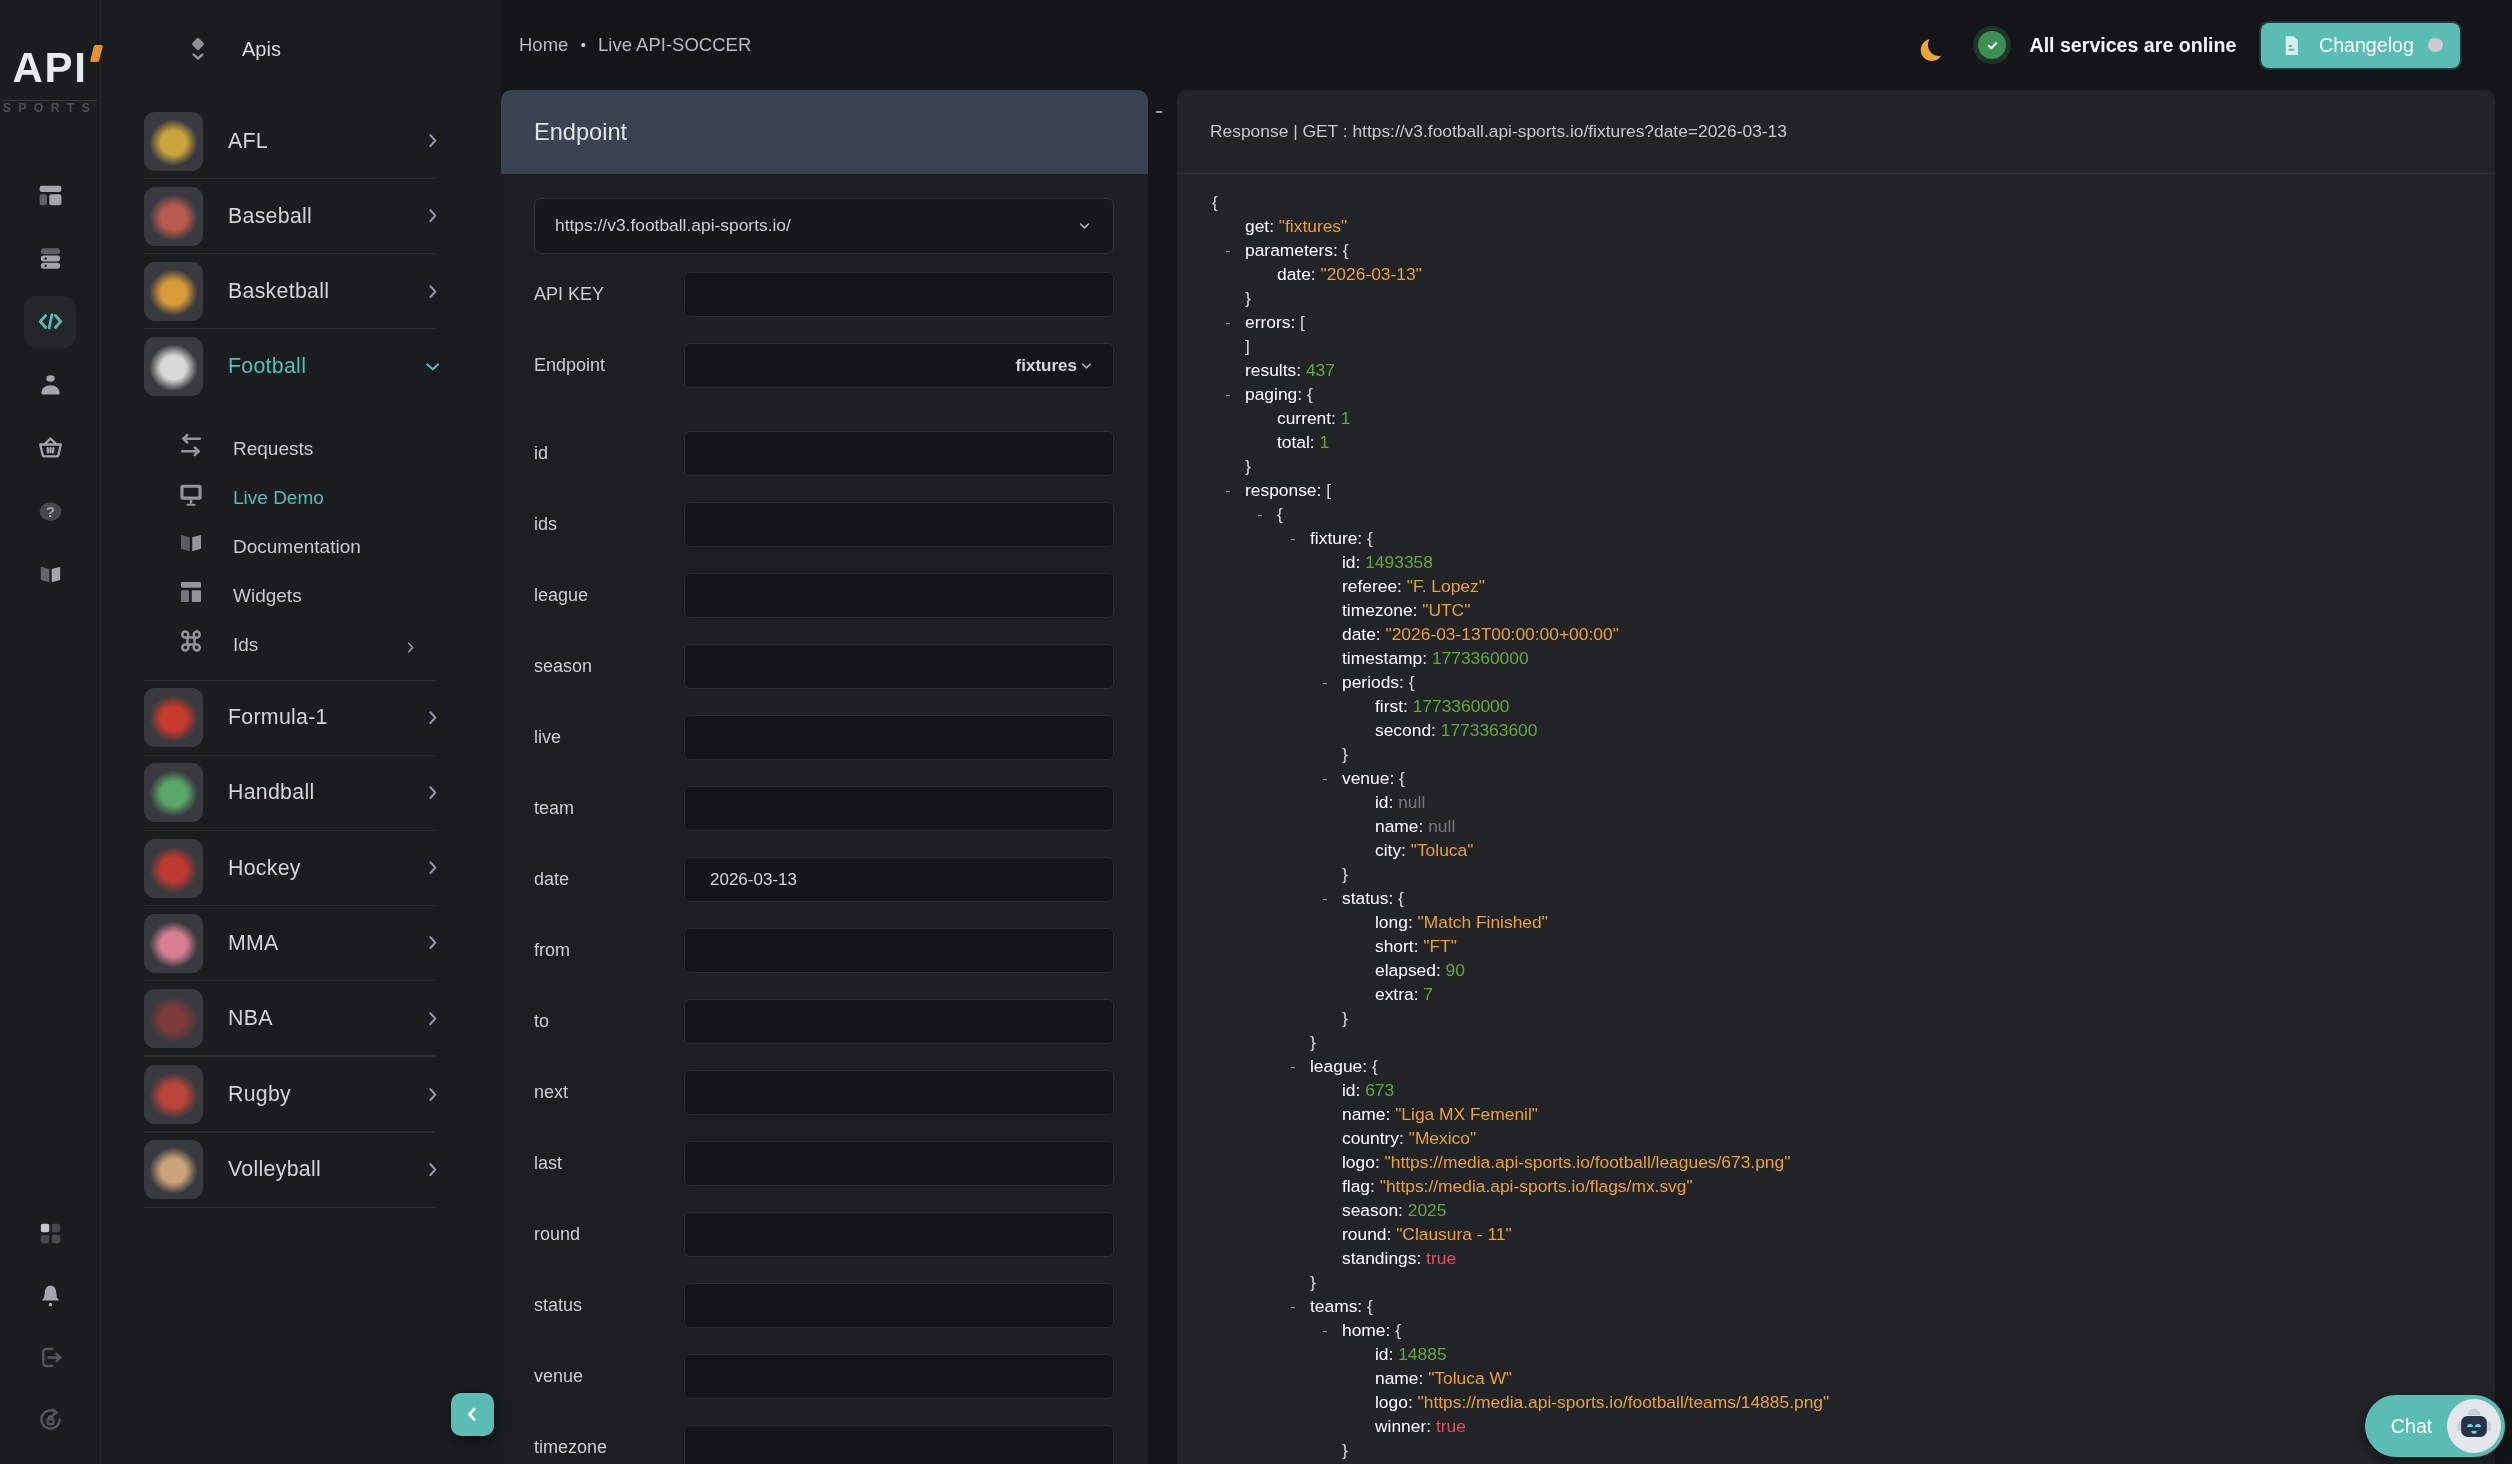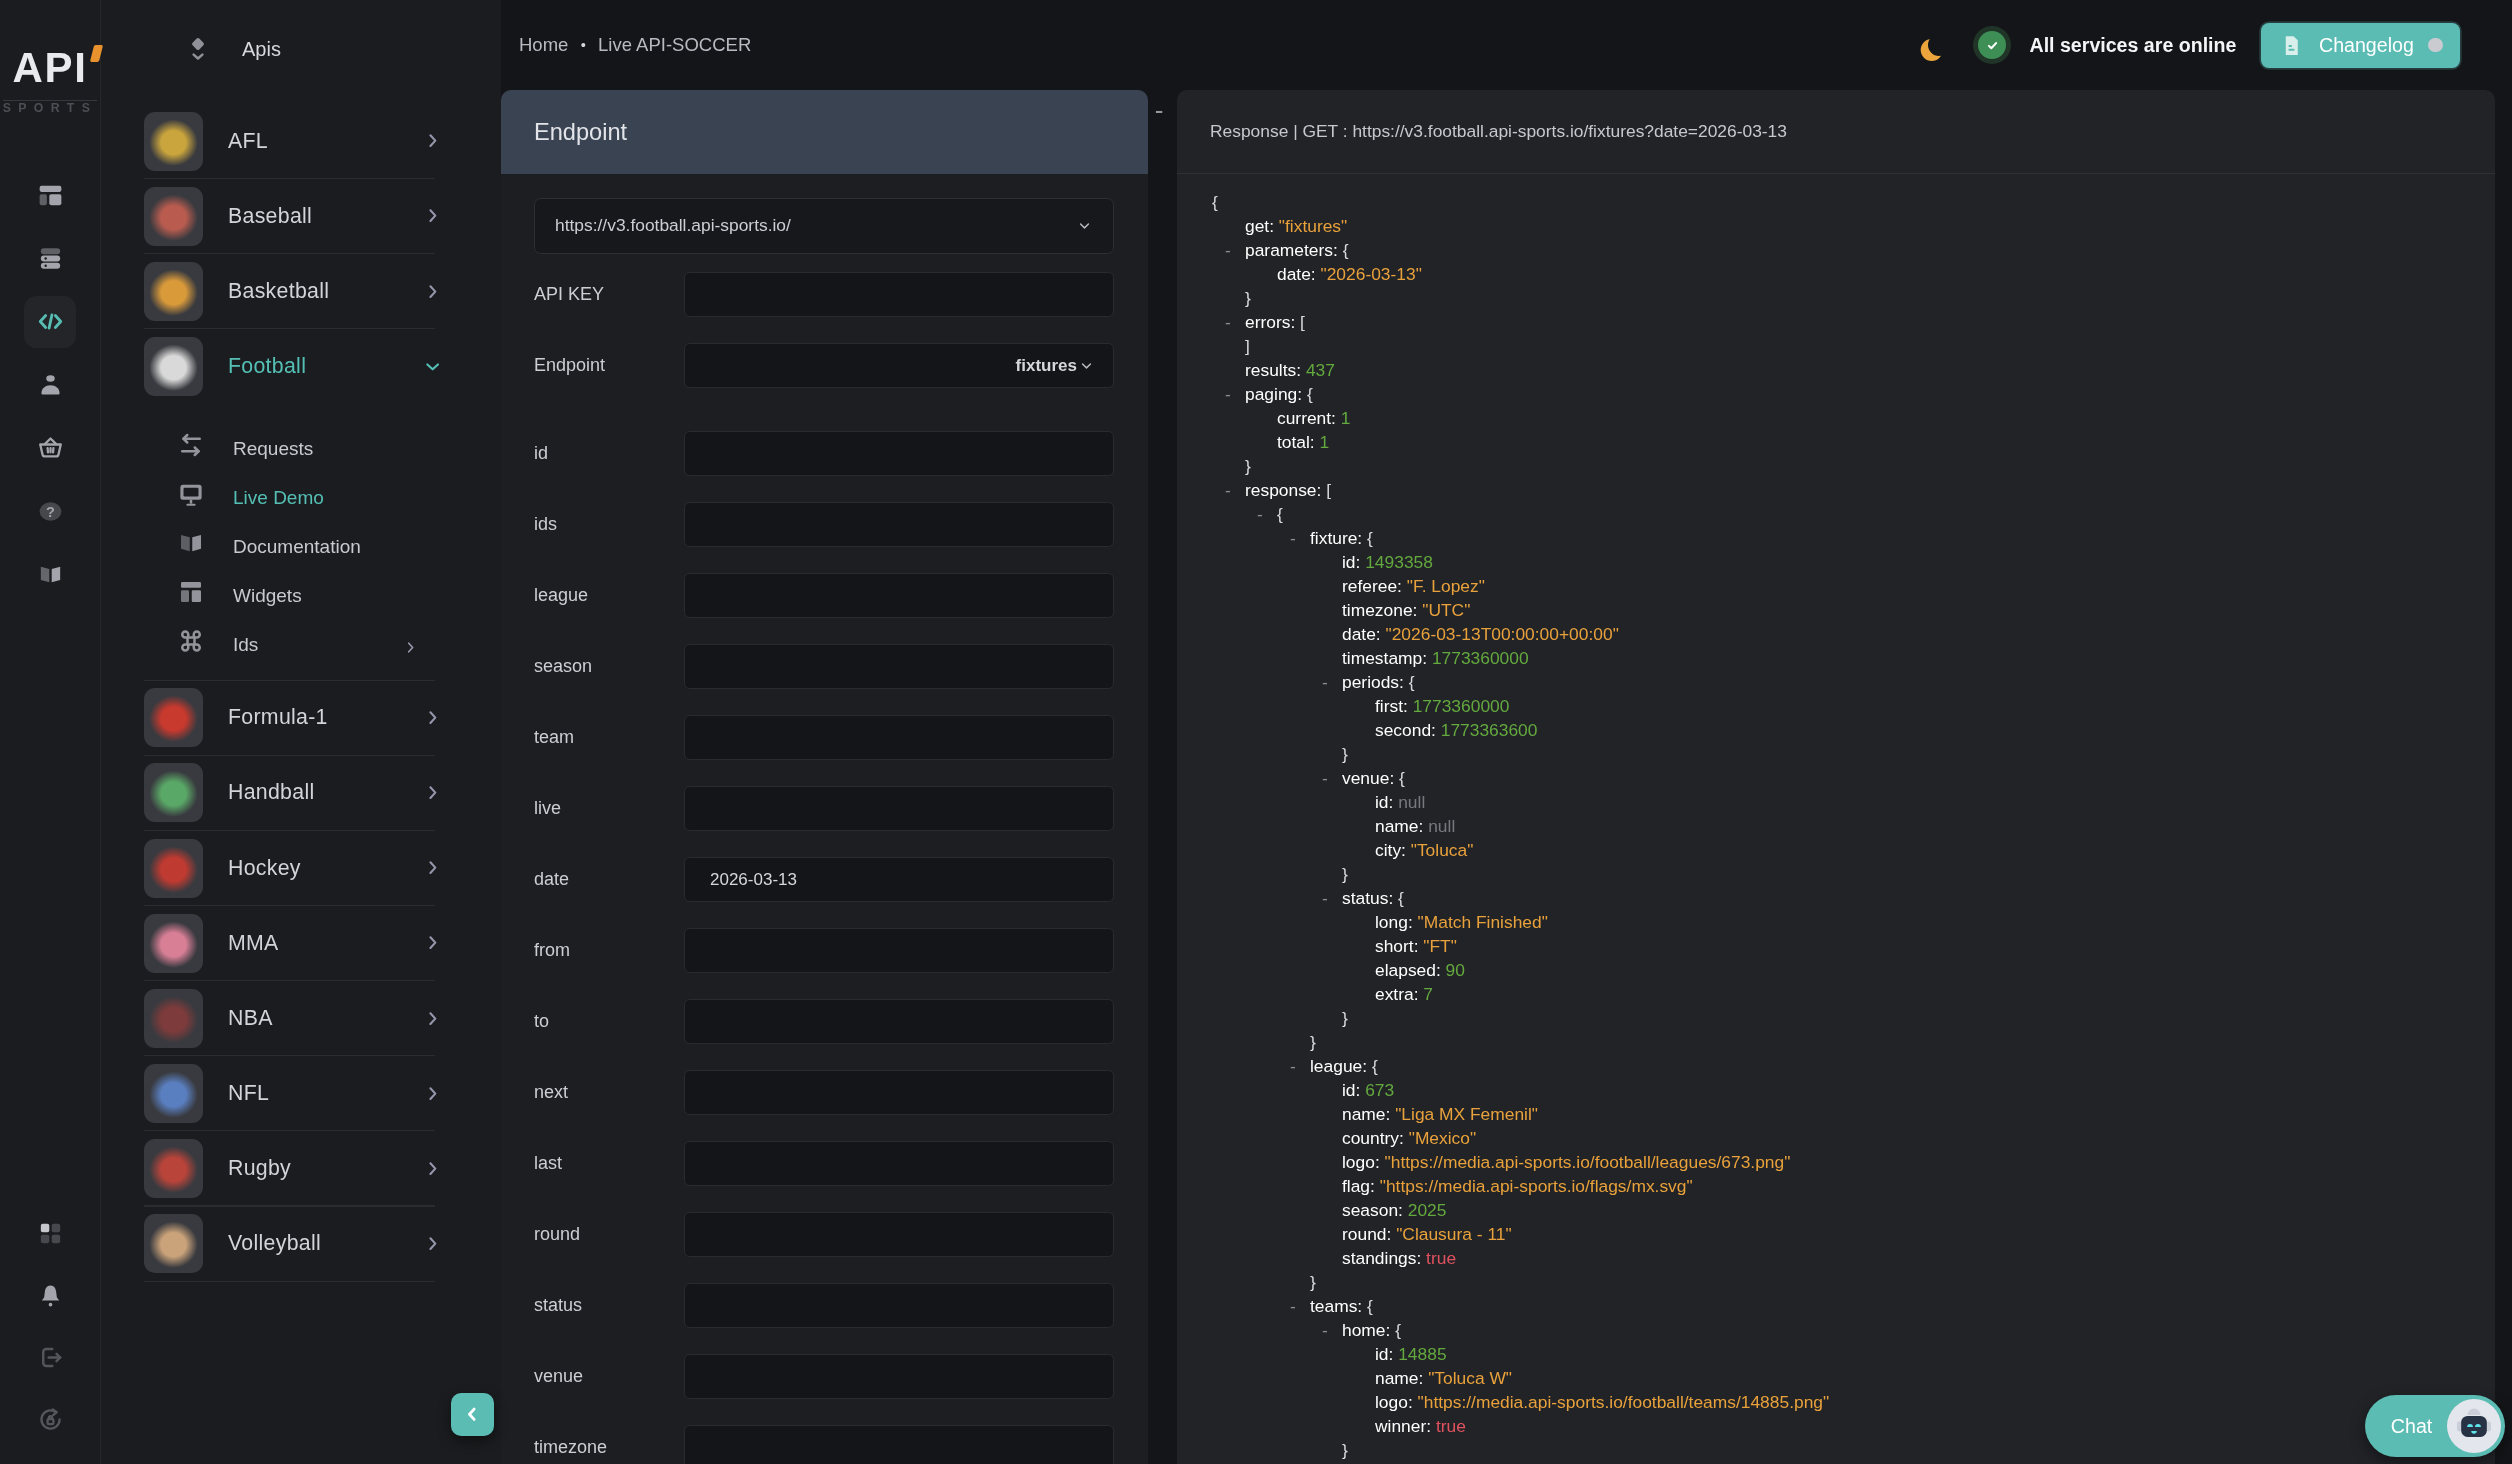--- a/index.html
+++ b/index.html
@@ -395,29 +395,20 @@
         <div class="sport-row">
           <span class="tile" style="background:radial-gradient(closest-side at 50% 52%, #7e3b3b 0%, #7e3b3b 42%, #393a3f 82%);"></span>
           <span class="sport-label">NBA</span>
           <span class="sport-chev">
             <svg viewBox="0 0 24 24" fill="none" stroke="currentColor" stroke-width="2.4" stroke-linecap="round" stroke-linejoin="round">
               <polyline points="9.5 6 15 12 9.5 18"></polyline>
             </svg>
           </span>
         </div>
         <div class="divider"></div>
-        <div class="sport-row">
-          <span class="tile" style="background:radial-gradient(closest-side at 50% 52%, #5a7fc0 0%, #5a7fc0 42%, #393a3f 82%);"></span>
-          <span class="sport-label">NFL</span>
-          <span class="sport-chev">
-            <svg viewBox="0 0 24 24" fill="none" stroke="currentColor" stroke-width="2.4" stroke-linecap="round" stroke-linejoin="round">
-              <polyline points="9.5 6 15 12 9.5 18"></polyline>
-            </svg>
-          </span>
-        </div>
         <div class="divider"></div>
         <div class="sport-row">
           <span class="tile" style="background:radial-gradient(closest-side at 50% 52%, #b8443a 0%, #b8443a 42%, #393a3f 82%);"></span>
           <span class="sport-label">Rugby</span>
           <span class="sport-chev">
             <svg viewBox="0 0 24 24" fill="none" stroke="currentColor" stroke-width="2.4" stroke-linecap="round" stroke-linejoin="round">
               <polyline points="9.5 6 15 12 9.5 18"></polyline>
             </svg>
           </span>
         </div>
@@ -506,25 +497,25 @@
               </div>
               <div class="form-row param-row">
                 <label class="form-label">league</label>
                 <div class="form-input"></div>
               </div>
               <div class="form-row param-row">
                 <label class="form-label">season</label>
                 <div class="form-input"></div>
               </div>
               <div class="form-row param-row">
+                <label class="form-label">live</label>
+                <div class="form-input"></div>
+              </div>
+              <div class="form-row param-row">
                 <label class="form-label">team</label>
-                <div class="form-input"></div>
-              </div>
-              <div class="form-row param-row">
-                <label class="form-label">live</label>
                 <div class="form-input"></div>
               </div>
               <div class="form-row param-row">
                 <label class="form-label">date</label>
                 <div class="form-input">2026-03-13</div>
               </div>
               <div class="form-row param-row">
                 <label class="form-label">from</label>
                 <div class="form-input"></div>
               </div>

